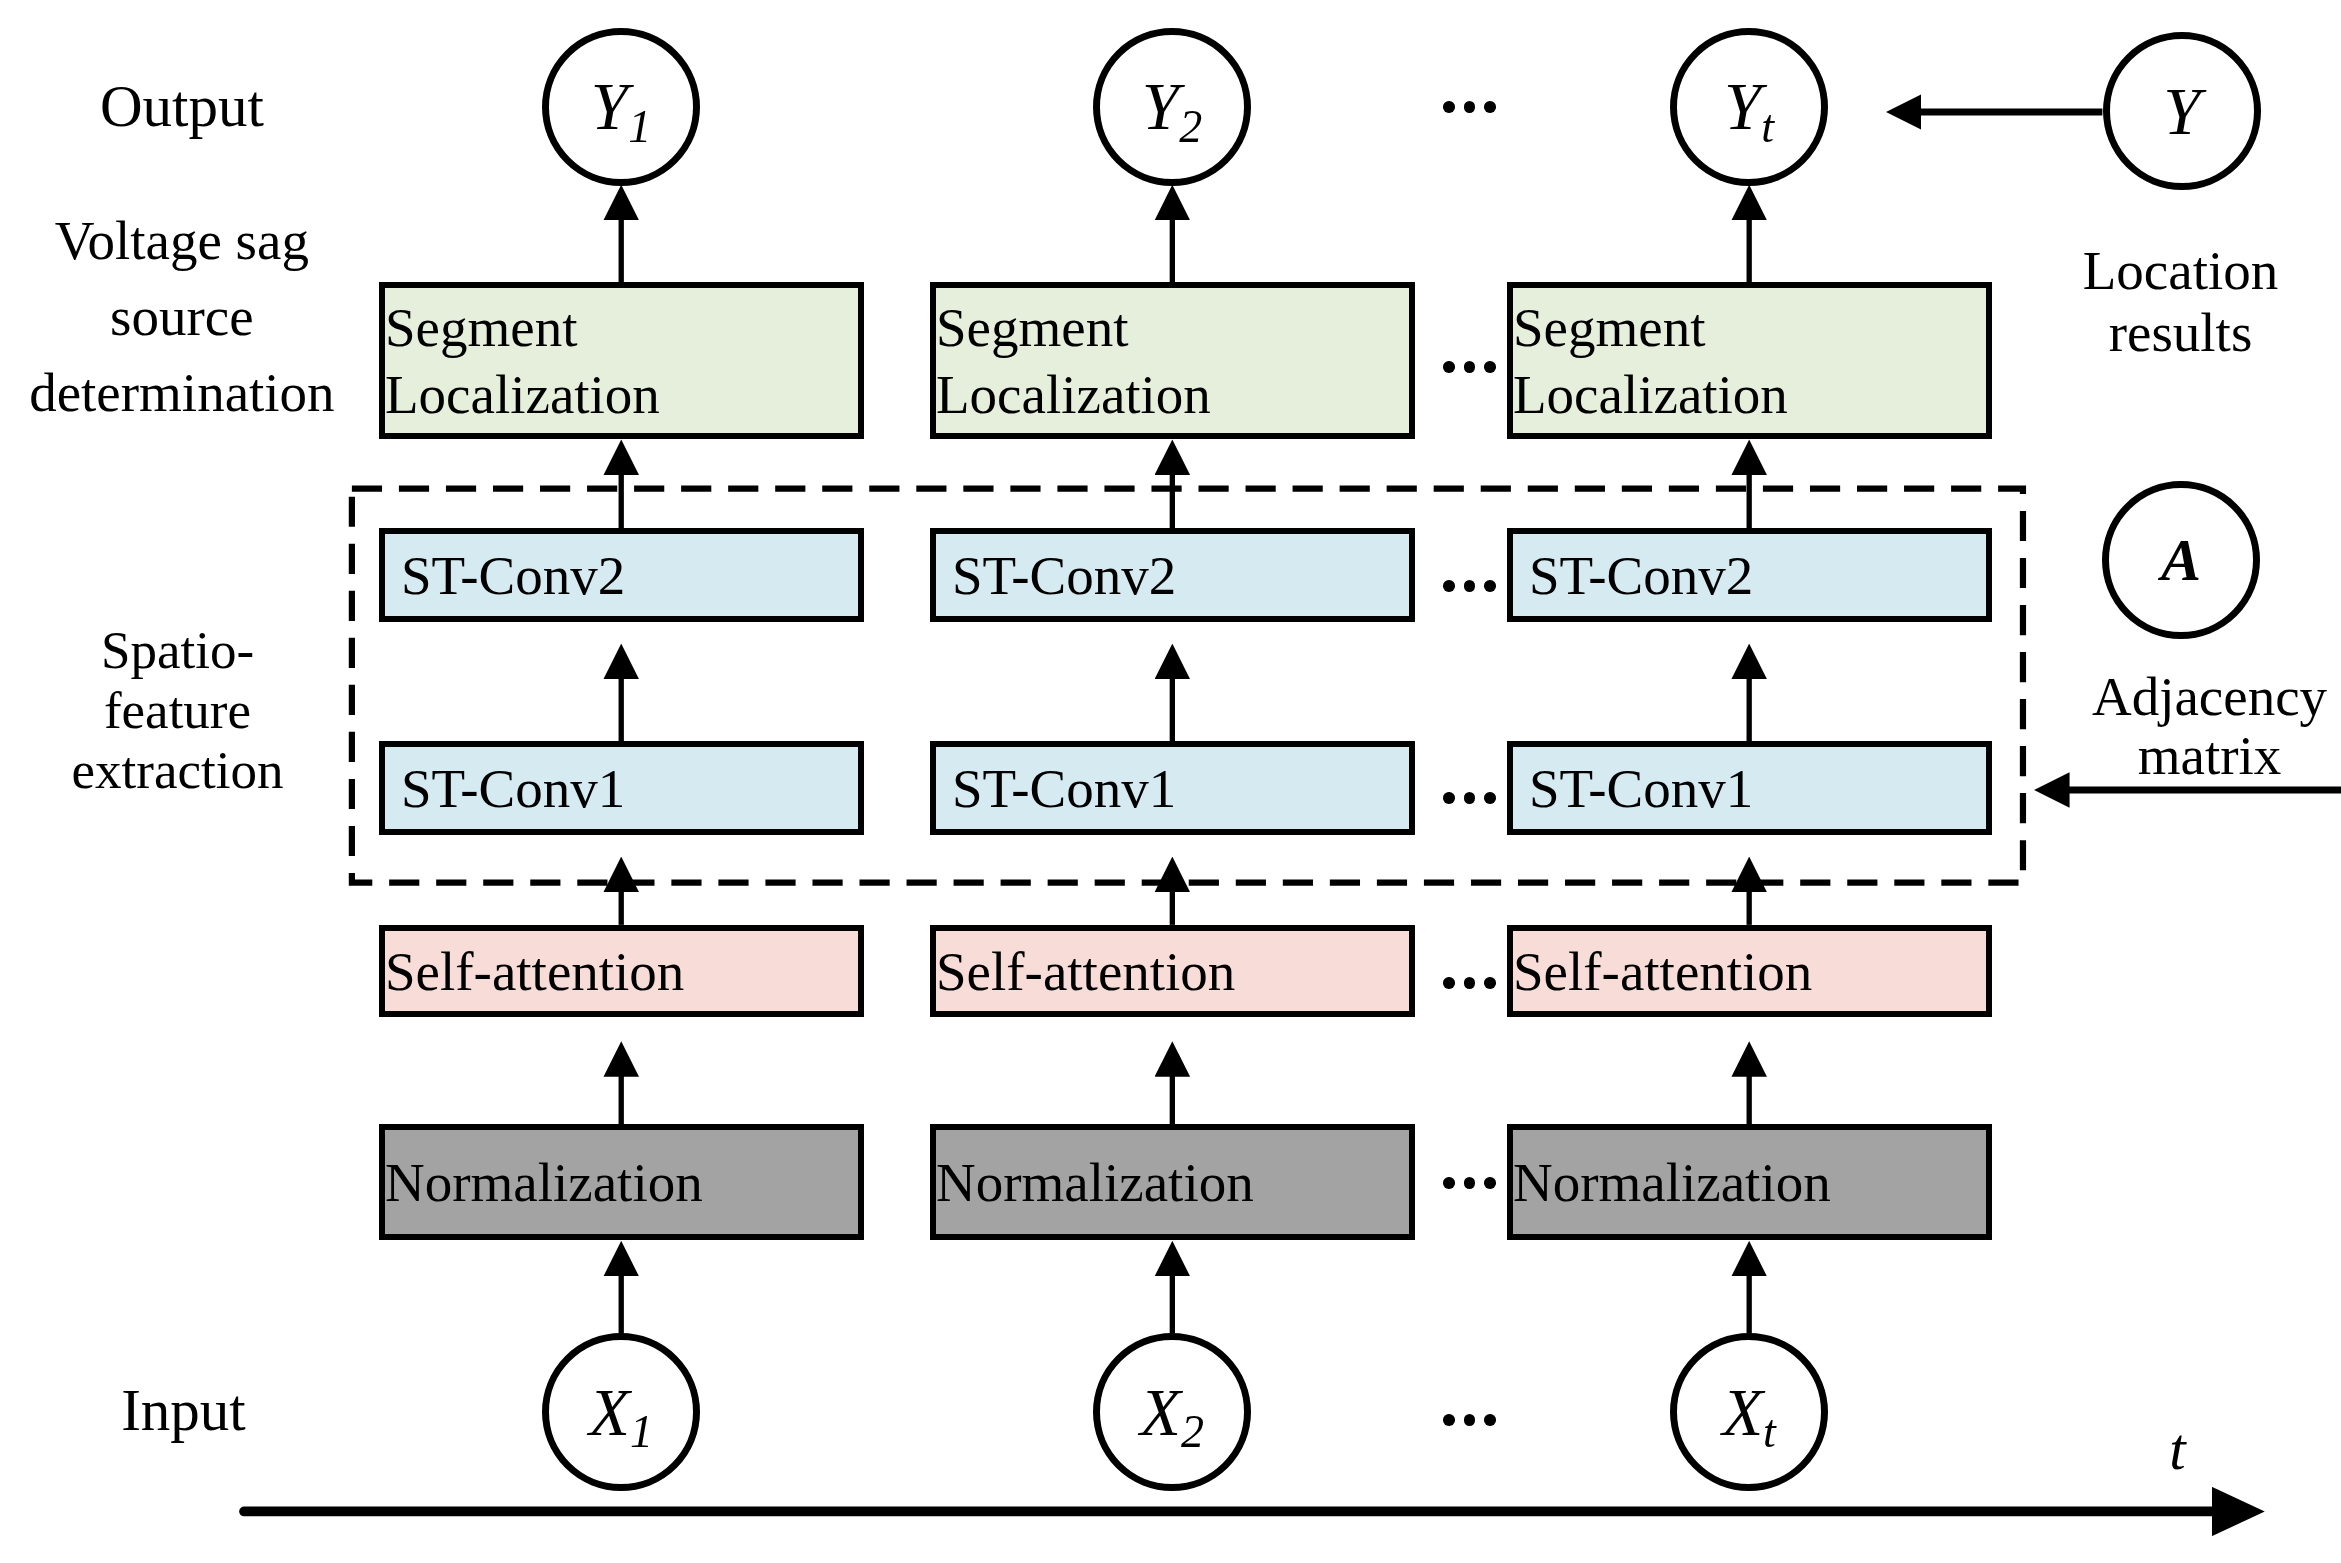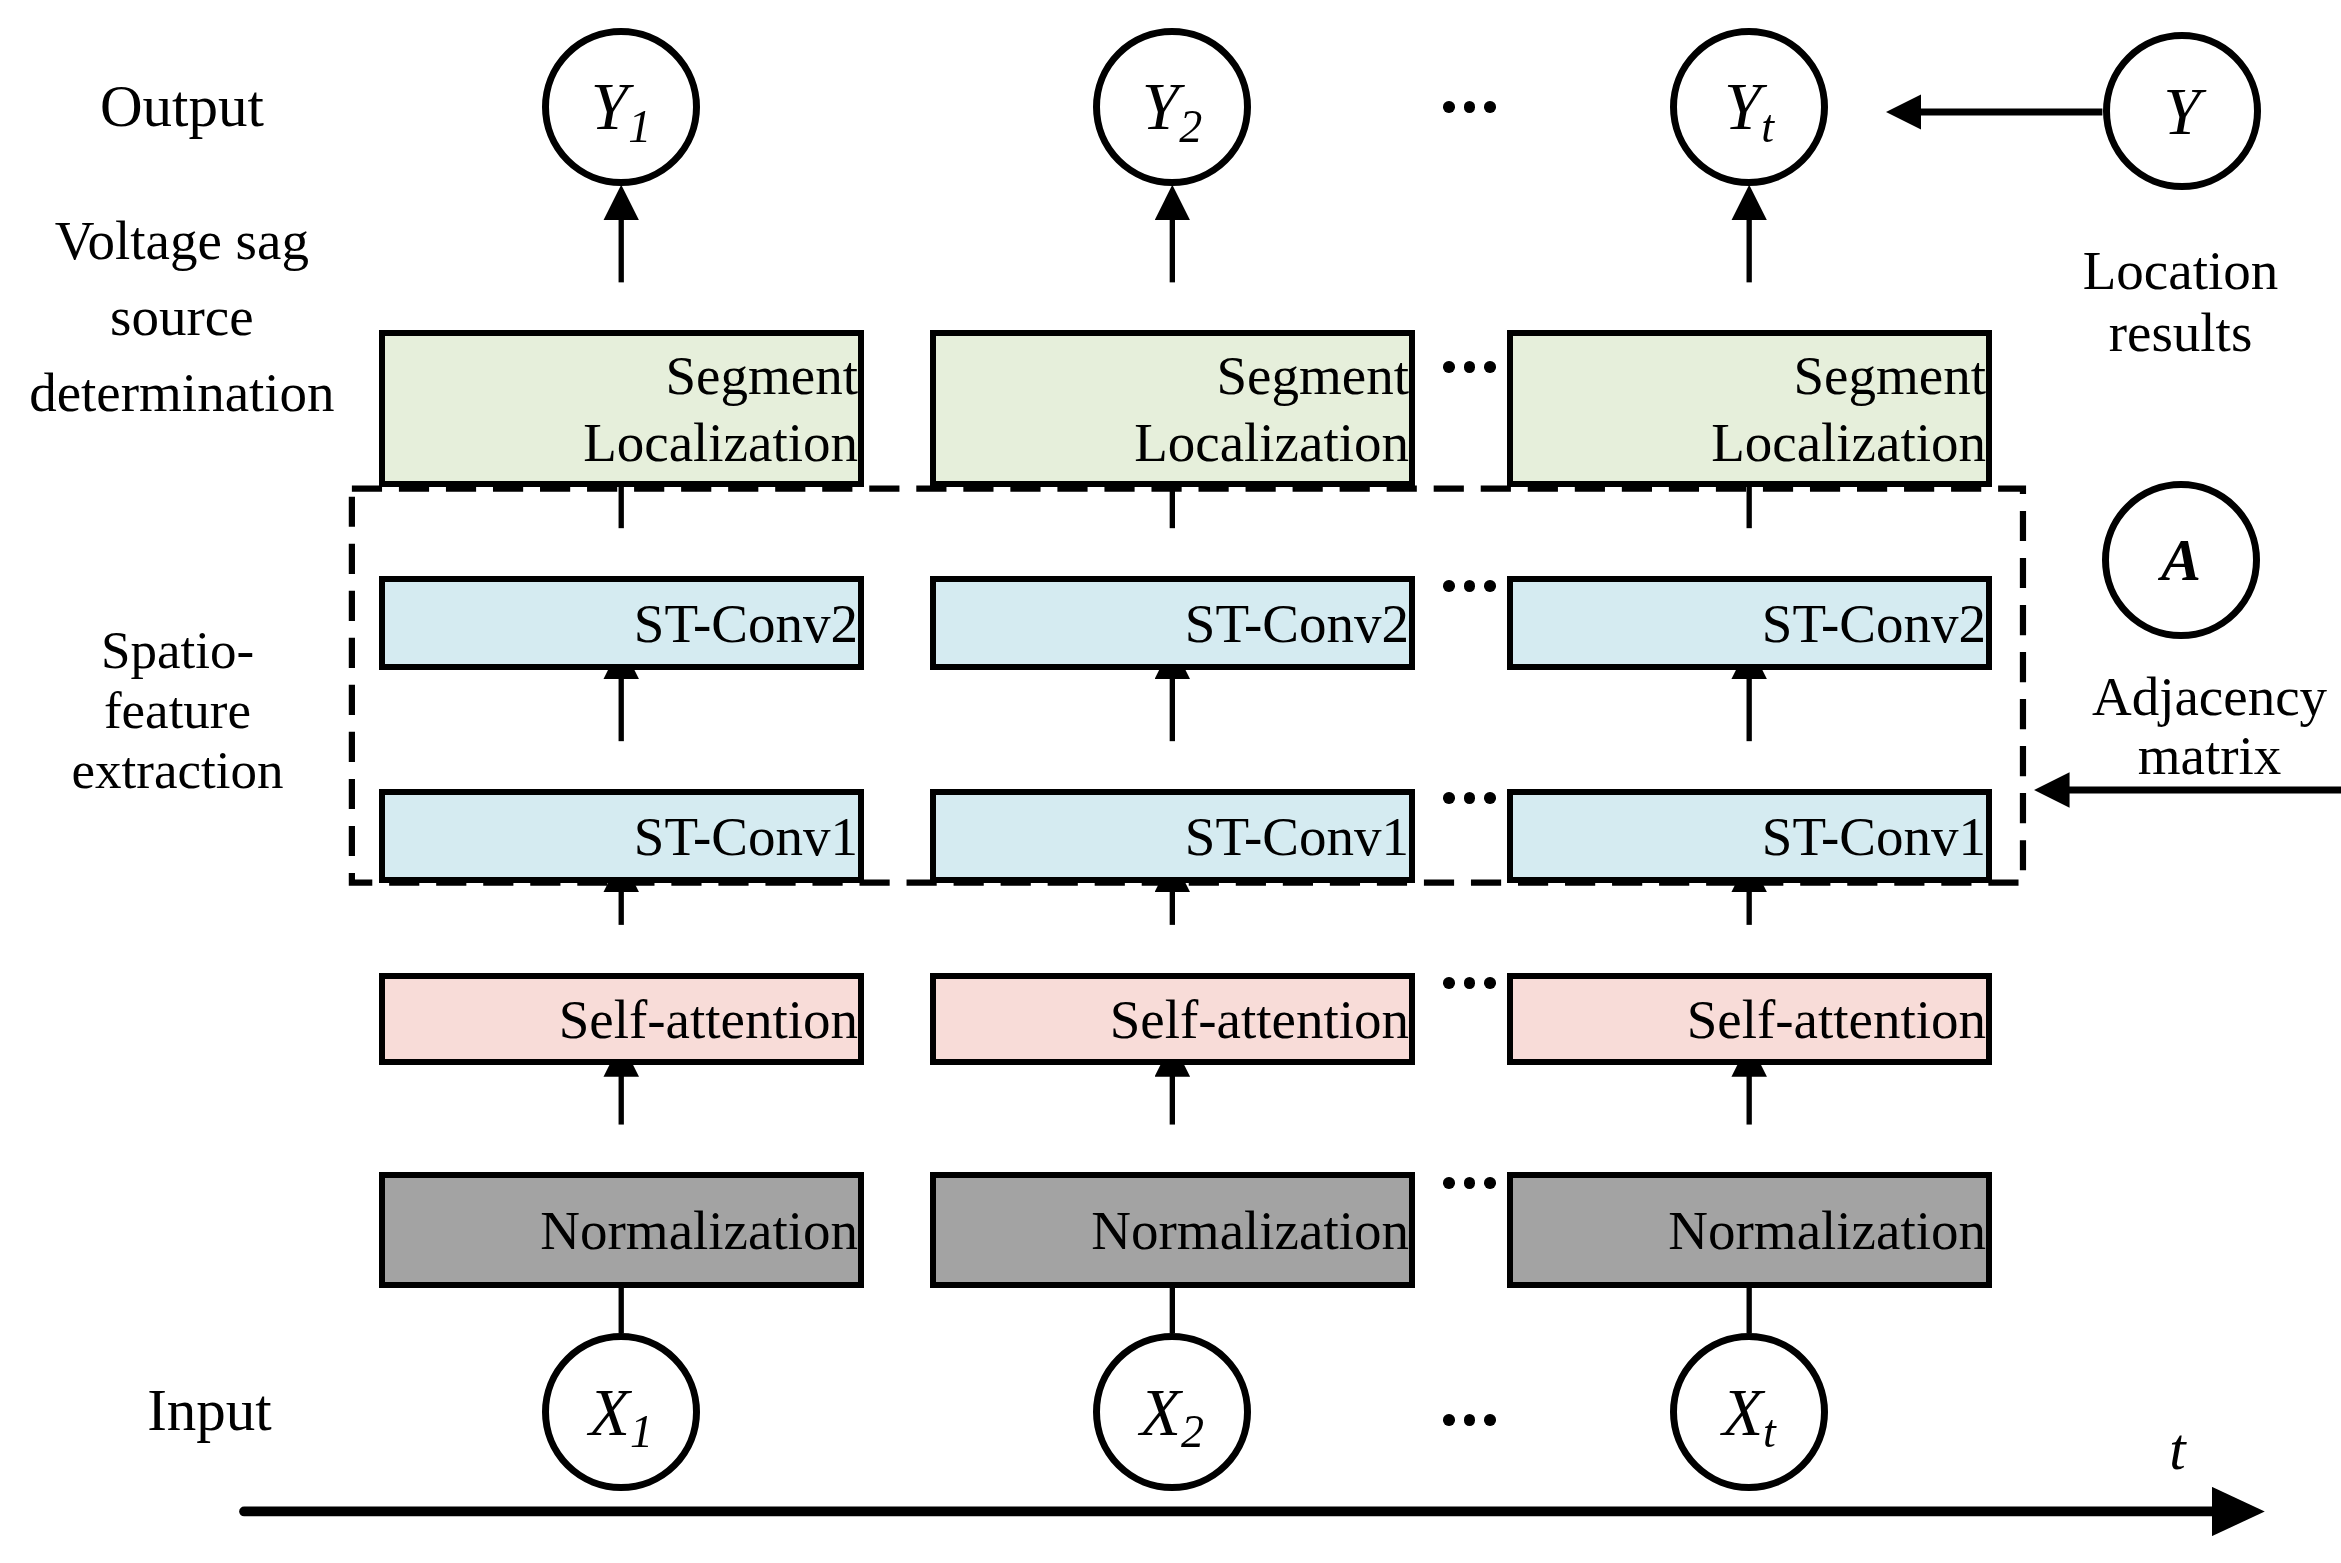--- a/index.html
+++ b/index.html
@@ -3,23 +3,22 @@
 <meta charset="utf-8">
 <style>
   html,body{margin:0;padding:0;background:#ffffff;}
   #stage{
     position:relative;width:2342px;height:1564px;background:#ffffff;
     font-family:"Liberation Serif", serif;color:#000;overflow:hidden;
   }
   #wires{position:absolute;left:0;top:0;width:2342px;height:1564px;}
   .block{
     position:absolute;width:485px;box-sizing:border-box;border:6.2px solid #000;
-    display:flex;flex-direction:column;align-items:flex-end;justify-content:center;
+    display:flex;flex-direction:column;align-items:flex-start;justify-content:center;
     text-align:center;
-    margin-top:48px;
   }
   .bl{font-size:55px;line-height:67px;white-space:nowrap;}
   .seg{height:157px;background:#e6efdb;}
   .conv{height:94px;background:#d5ebf1;padding-left:16px;}
   .attn{height:92px;background:#f8dcd8;}
   .norm{height:116px;background:#a3a3a3;}
   .node{
     position:absolute;width:158px;height:158px;box-sizing:border-box;
     border:7px solid #000;border-radius:50%;background:#fff;
     display:flex;align-items:center;justify-content:center;
@@ -84,21 +83,21 @@
   <div class="slabel" style="left:4.4px;top:73px;width:355px;font-size:59px;line-height:67px;">
     <div>Output</div>
   </div>
 
   <div class="slabel" style="left:0px;top:620px;width:355px;font-size:53px;line-height:60px;">
     <div>Spatio-</div>
     <div>feature</div>
     <div>extraction</div>
   </div>
 
-  <div class="slabel" style="left:32px;top:1377px;width:355px;font-size:59px;line-height:67px;">
+  <div class="slabel" style="left:6px;top:1377px;width:355px;font-size:59px;line-height:67px;">
     <div>Input</div>
   </div>
 
   <div class="slabel" style="left:2003px;top:240px;width:355px;font-size:55px;line-height:62px;">
     <div>Location</div>
     <div>results</div>
   </div>
 
   <div class="slabel" style="left:2032px;top:667px;width:355px;font-size:55px;line-height:59px;">
     <div>Adjacency</div>

